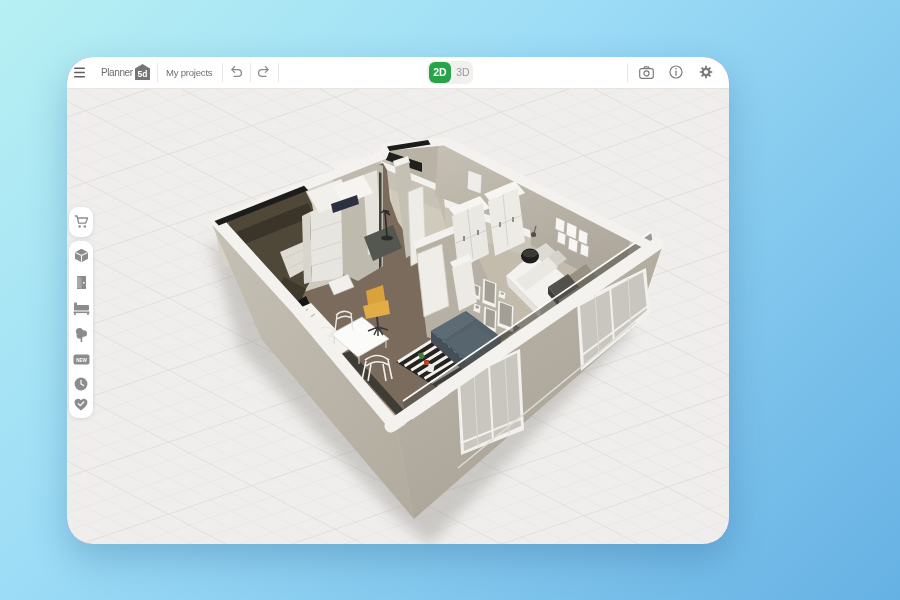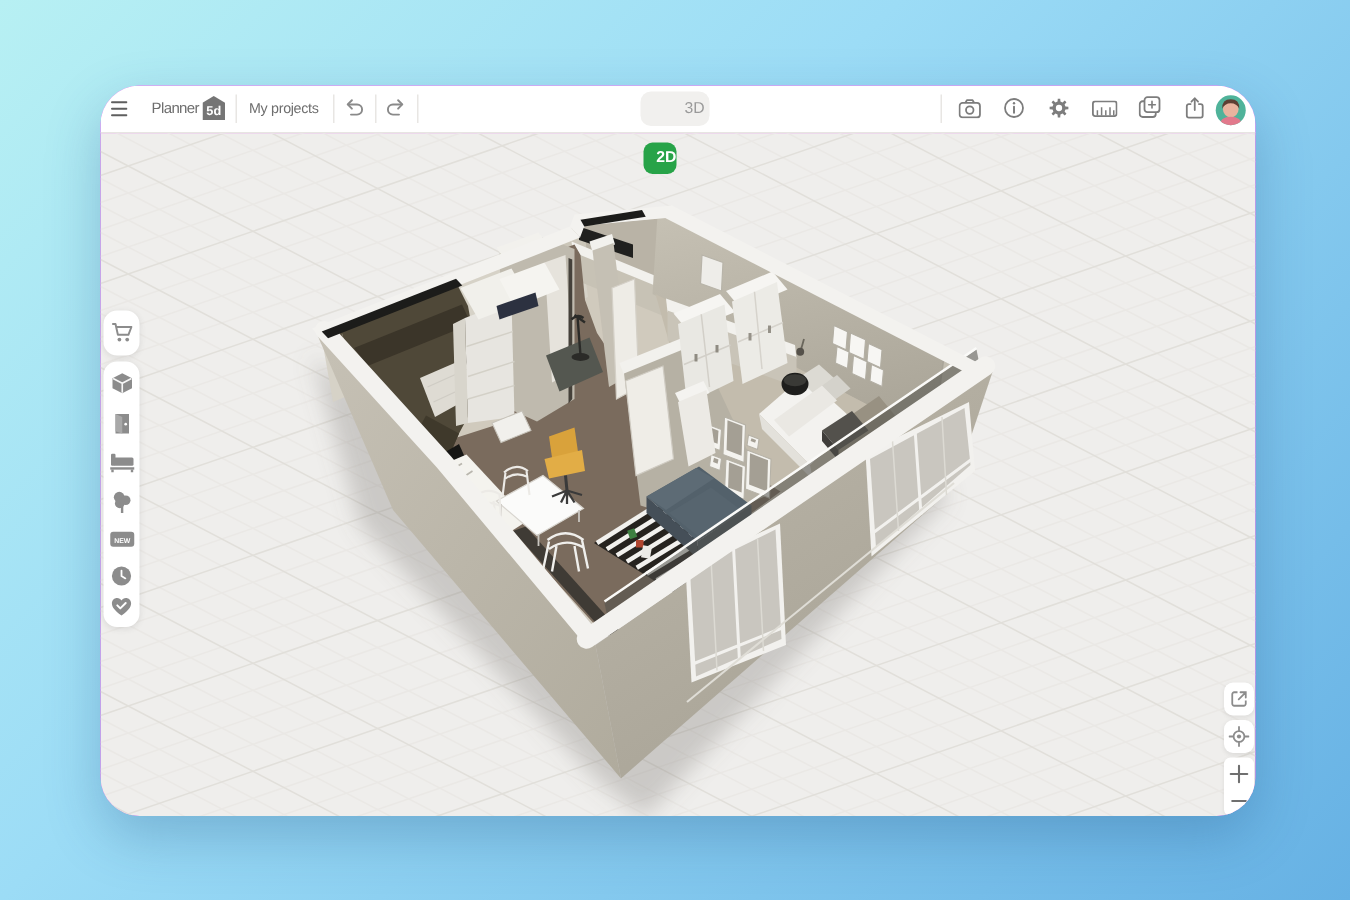--- a/index.html
+++ b/index.html
@@ -1,20 +1,20 @@
 <!DOCTYPE html>
 <html><head>
 <meta charset="utf-8">
 <style>
   html,body{margin:0;padding:0;}
   body{width:900px;height:600px;overflow:hidden;font-family:"Liberation Sans",sans-serif;}
   #bg{position:absolute;left:0;top:0;width:900px;height:600px;
       background:linear-gradient(135deg,#b7f0f3 0%,#9cdcf6 40%,#66b1e4 100%);}
-  #appwin{position:absolute;left:67px;top:57px;width:770px;height:487px;border-radius:26px;
-      background:#d946ef;box-shadow:0 14px 36px rgba(30,80,130,0.28);overflow:hidden;}
+  #appwin{position:absolute;left:67px;top:57px;width:662px;height:487px;border-radius:26px;
+      background:#8b5cf6;box-shadow:0 14px 36px rgba(30,80,130,0.28);overflow:hidden;}
   #topbar{position:absolute;left:0;top:0;width:770px;height:31px;background:#ffffff;
       border-bottom:1px solid #e7e5e2;}
   .vdiv{position:absolute;top:6px;height:19px;width:1px;background:#e8e6e3;}
   #canvas{position:absolute;left:0;top:32px;width:770px;height:455px;background:#efeeec;}
   .pill{position:absolute;background:#fff;border-radius:9px;box-shadow:0 1px 4px rgba(80,80,80,0.14);}
   .ctrl{position:absolute;background:#fff;border-radius:6px;box-shadow:0 1px 3px rgba(80,80,80,0.12);}
   svg{display:block;}
 </style>
 </head>
 <body>
@@ -481,21 +481,21 @@
     <div class="vdiv" style="left:183px"></div>
 
     <svg style="position:absolute;left:190px;top:8px" width="14" height="14" viewBox="0 0 14 14">
       <path d="M10.8 4.6 H5 A3.4 3.4 0 0 0 5 11.4 H9" fill="none" stroke="#8a8a8a" stroke-width="1.3" stroke-linecap="round"></path>
       <path d="M8.4 1.8 L11.2 4.6 L8.4 7.4" fill="none" stroke="#8a8a8a" stroke-width="1.3" stroke-linecap="round" stroke-linejoin="round"></path>
     </svg>
     <div class="vdiv" style="left:211px"></div>
 
     <div style="position:absolute;left:360px;top:4px;width:46px;height:23px;background:#f1f0ee;border-radius:7px;"></div>
 
-    <div style="position:absolute;left:362px;top:5px;width:22px;height:21px;background:#27a348;border-radius:6px;color:#fff;font-size:10.5px;font-weight:bold;text-align:right;line-height:21px;margin-top:33px;">2D</div>
+    <div style="position:absolute;left:362px;top:5px;width:22px;height:21px;background:#27a348;border-radius:6px;color:#fff;font-size:10.5px;font-weight:bold;text-align:center;line-height:21px;">2D</div>
 
     <div style="position:absolute;left:388px;top:5px;width:16px;height:21px;color:#9a9a9a;font-size:10.5px;font-weight:normal;text-align:center;line-height:21px;">3D</div>
     <div class="vdiv" style="left:560px"></div>
 
     <svg style="position:absolute;left:572px;top:9px" width="15" height="13" viewBox="0 0 15 13">
       <rect x="0.7" y="2.6" width="13.6" height="9.7" rx="2" fill="none" stroke="#7d7d7d" stroke-width="1.2"></rect>
       <path d="M4.5 2.6 L5.6 0.8 H9.4 L10.5 2.6" fill="none" stroke="#7d7d7d" stroke-width="1.2" stroke-linejoin="round"></path>
       <circle cx="7.5" cy="7.4" r="2.5" fill="none" stroke="#7d7d7d" stroke-width="1.2"></circle>
     </svg>
 

